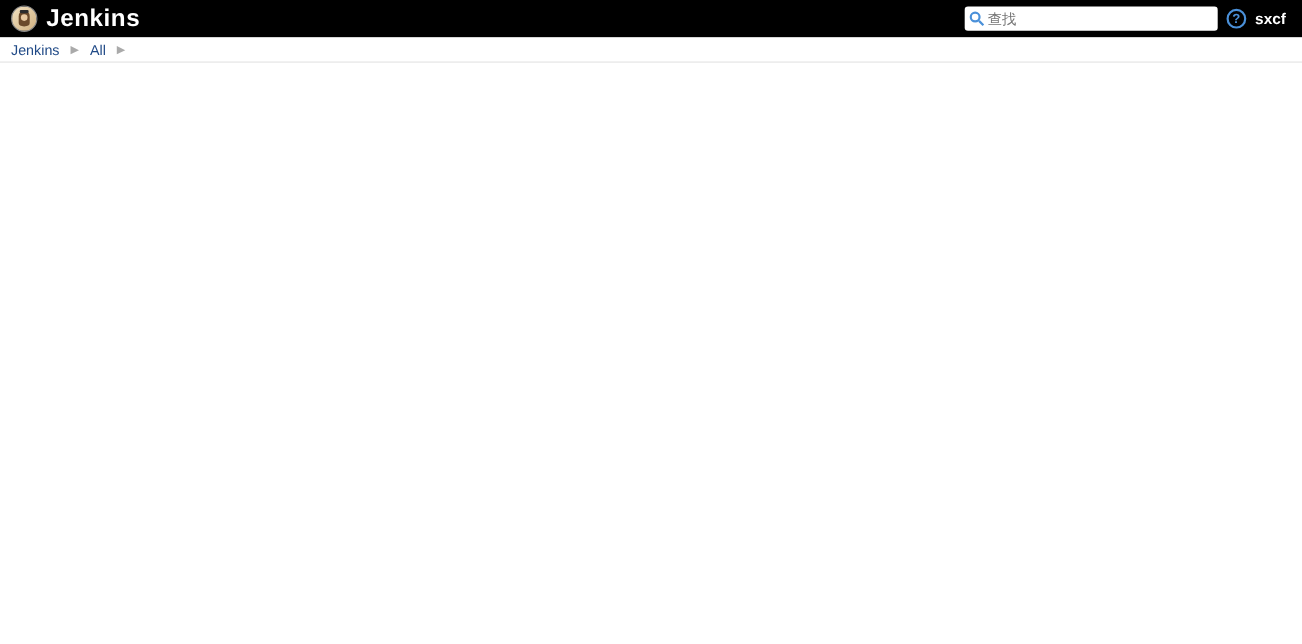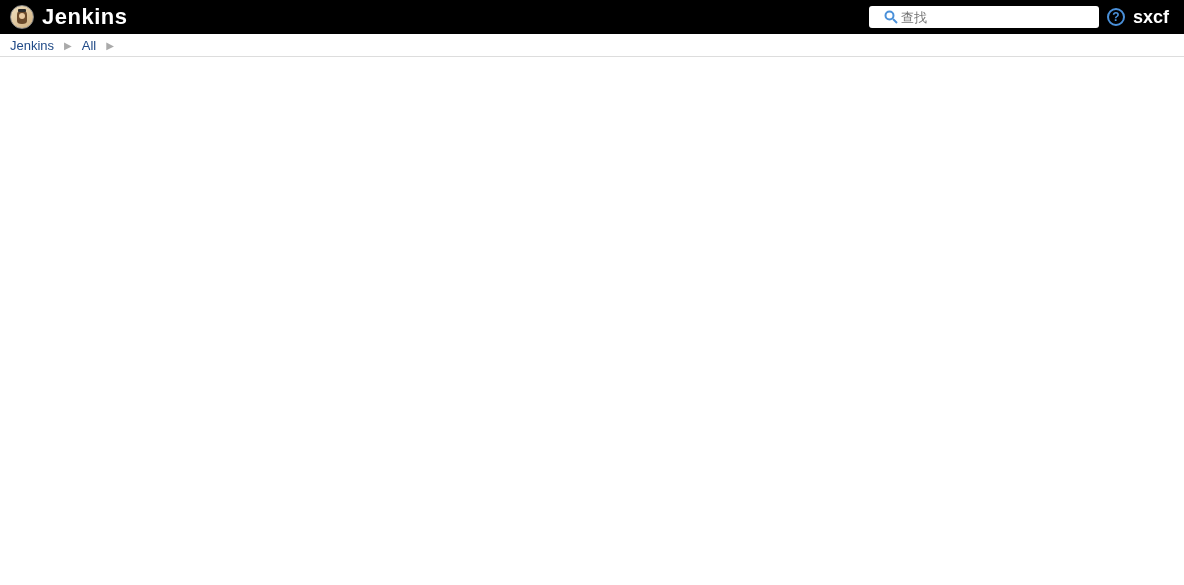--- a/index.html
+++ b/index.html
@@ -4,25 +4,25 @@
   <style>
     * { margin: 0; padding: 0; box-sizing: border-box; }
     body { font-family: Arial, Helvetica, sans-serif; font-size: 13px; color: #333; background: #fff; width: 1184px; }
     
     
     .header { background: #000; height: 34px; display: flex; align-items: center; padding: 0 10px; }
     .logo-wrap { display: flex; align-items: center; gap: 8px; }
     .logo-circle { width: 24px; height: 24px; border-radius: 50%; background: linear-gradient(135deg,#f0e0c0,#d0b080); display:flex; align-items:center; justify-content:center; border:1px solid #888;}
     .logo-text { color: #fff; font-size: 22px; font-weight: bold; letter-spacing: 0.5px; }
     .header-right { margin-left: auto; display: flex; align-items: center; gap: 8px; }
-    .search-box { background: #fff; display: flex; align-items: center; padding: 2px 15px; border-radius: 3px; width: 230px; height: 22px; }
+    .search-box { background: #fff; display: flex; align-items: center; padding: 2px 4px; border-radius: 3px; width: 230px; height: 22px; }
     .search-icon svg { display:block; }
     .search-input { border: none; outline: none; font-size: 13px; flex: 1; background: transparent; color: #888; margin-left: 3px; }
     .help-circle { width: 18px; height: 18px; border-radius: 50%; border: 2px solid #4a90d9; color: #4a90d9; font-weight: bold; font-size: 12px; display: flex; align-items: center; justify-content: center; cursor: pointer; }
-    .user-link { color: #fff; font-size: 18px; font-weight: bold; cursor: pointer; margin-right: 5px; }
+    .user-link { color: #fff; font-size: 14px; font-weight: bold; cursor: pointer; margin-right: 5px; }
     
     
     .breadcrumb { background: #fff; border-bottom: 1px solid #ddd; height: 23px; display: flex; align-items: center; padding: 0 10px; font-size: 13px; }
     .breadcrumb a { color: #204a87; text-decoration: none; cursor: pointer; }
     .bc-sep { color: #aaa; margin: 0 10px; font-size: 10px; }
     
     
     .annot { position: absolute; color: #c00; font-family: 'Comic Sans MS', cursive; font-size: 54px; font-weight: normal; z-index: 5; font-style: italic; }
     
     

